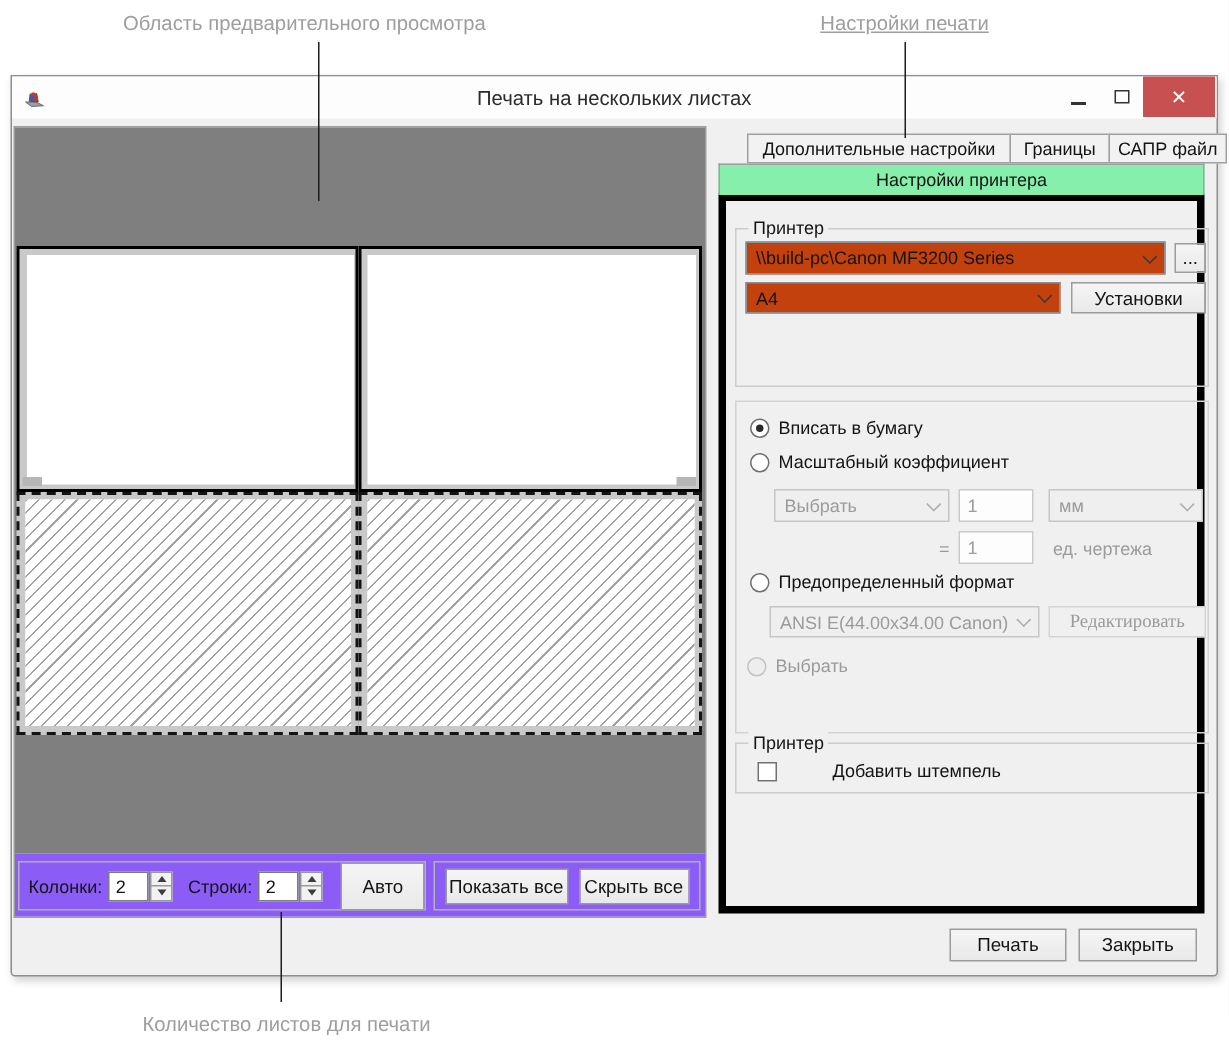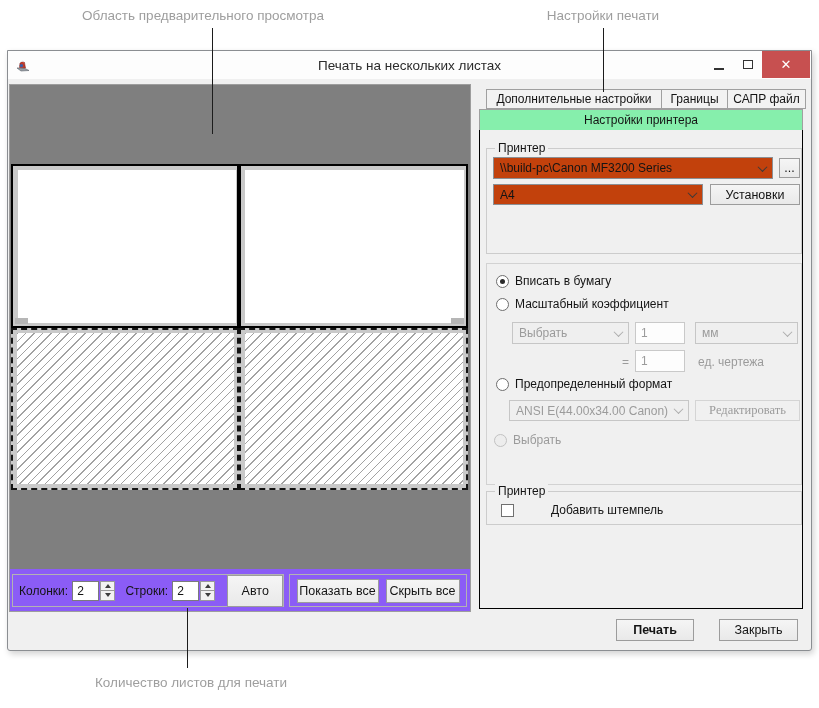--- a/index.html
+++ b/index.html
@@ -49,26 +49,26 @@
 
   .btn { display:flex; align-items:center; justify-content:center; font-size:12.5px; color:#141414;
          background:linear-gradient(180deg,#f5f5f5,#e9e9e9); border:1px solid #9c9c9c; white-space:nowrap; }
   .btn.disabled { background:#f0f0f0; border-color:#d4d4d4; color:#9b9b9b;font-family:Liberation Serif, serif; }
 
   
   .right-panel { position:absolute; left:470px; top:34px; width:326px; height:526px; }
   .tabrow { position:absolute; left:4px; top:4px; height:20px; display:flex; }
   .tab { border:1px solid #a0a0a0; background:#f2f2f2; font-size:12px; color:#141414;
          display:flex; align-items:center; justify-content:center; padding:0 9px; margin-left:-1px; white-space:nowrap; }
-  .tab:first-child { margin-left:4px; }
+  .tab:first-child { margin-left:16px; }
   .tab-active { position:absolute; left:1px; top:24px; width:324px; height:21px; z-index:2;
                 border:1px solid #a0a0a0; border-bottom:none; background:#86efac; font-size:12px; color:#141414;
                 display:flex; align-items:center; justify-content:center; }
   .tabpage { position:absolute; left:1px; top:44px; width:324px; height:480px;
-             border:1px solid #000000; background:#f0f0f0; }
+             border:5px solid #000000; background:#f0f0f0; }
 
   .ggroup { position:absolute; border:1px solid #cccccc; }
   .legend { position:absolute; top:-8px; left:8px; background:#f0f0f0; padding:0 3px; font-size:12px; color:#141414; white-space:nowrap; }
 
   .combo { position:absolute; display:flex; align-items:center; font-size:12px; padding:0 6px;
            background:#c2410c; border:1px solid #8b8f94; color:#141414; white-space:nowrap; overflow:hidden; }
   .combo .chv { margin-left:auto; width:7px; height:7px; border-right:1.4px solid #3a3a3a; border-bottom:1.4px solid #3a3a3a;
                 transform:rotate(45deg) translate(-1px,-1px); flex:none; }
   .combo.disabled { background:#efefef; border-color:#c6c6c6; color:#9b9b9b; }
   .combo.disabled .chv { border-color:#adadad; }
@@ -87,21 +87,21 @@
   .footer-btn { position:absolute; height:22px; }
 </style>
 </head>
 <body>
 
 <div class="stage">
 
   <div class="ann" style="left:63px; top:8px; width:280px;">Область предварительного просмотра</div>
   <div class="ann-line" style="left:212px; top:28px; height:106px;"></div>
 
-  <div class="ann" style="left:503px; top:8px; width:200px;">Настройки печати</div>
+  <div class="ann" style="left:503px; top:8px; width:200px;text-decoration:underline;">Настройки печати</div>
   <div class="ann-line" style="left:603px; top:28px; height:64px;"></div>
 
   <div class="ann" style="left:51px; top:675px; width:280px;">Количество листов для печати</div>
   <div class="ann-line" style="left:187px; top:608px; height:60px;"></div>
 
   <div class="window">
 
     <div class="titlebar">
       <svg class="app-icon" viewBox="0 0 16 16">
         <polygon points="2,11 9,11 14,13.5 6,14" fill="#9aa0a6" stroke="#5d636b" stroke-width="0.6"></polygon>
@@ -249,17 +249,17 @@
           <span class="legend">Принтер</span>
           <div class="radio-row" style="left:14px; top:11px;gap:37px;">
             <span class="checkbox"></span>
             <span>Добавить штемпель</span>
           </div>
         </div>
 
       </div>
     </div>
 
-    <div class="btn footer-btn" style="left:608px; top:568px; width:78px;font-weight:bold;">Печать</div>
+    <div class="btn footer-btn" style="left:625px; top:568px; width:78px;">Печать</div>
     <div class="btn footer-btn" style="left:711px; top:568px; width:79px;">Закрыть</div>
 
   </div>
 </div>
 
 </body></html>

